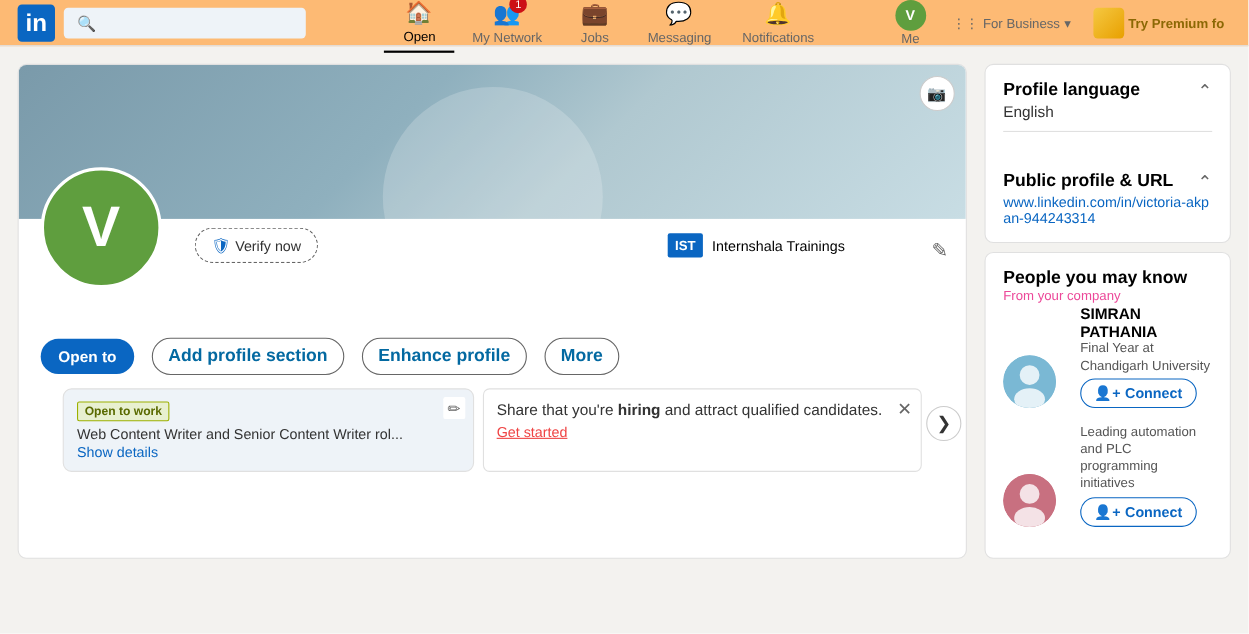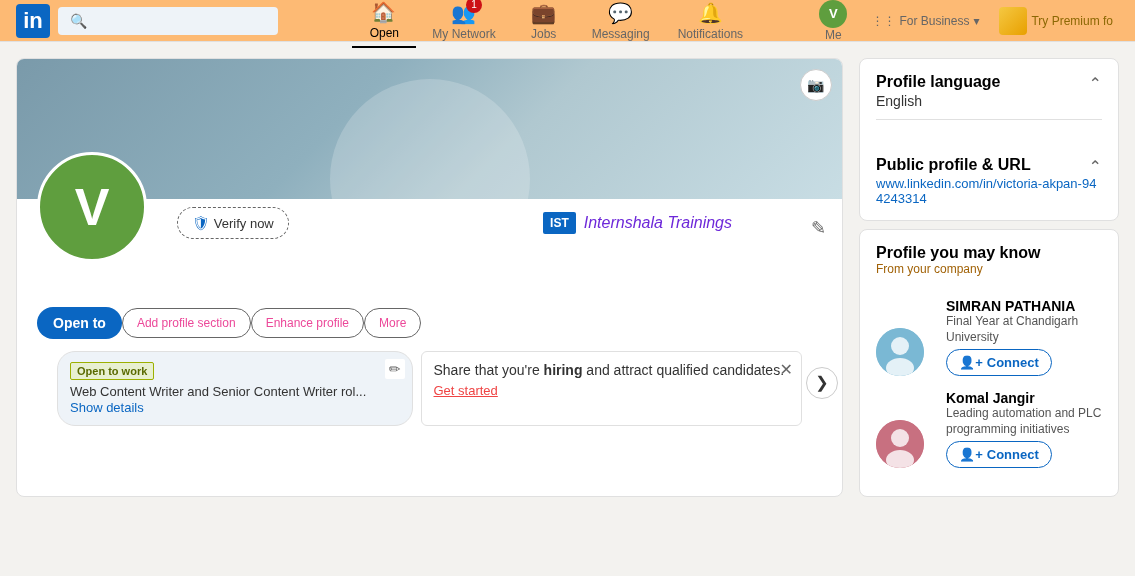--- a/index.html
+++ b/index.html
@@ -67,21 +67,21 @@
     }
     .nav-item-me { display: flex; flex-direction: column; align-items: center; padding: 4px 10px; cursor: pointer; font-size: 12px; color: #666; }
     .for-business-btn {
       display: flex; align-items: center; gap: 4px;
       padding: 4px 10px; cursor: pointer; font-size: 12px; color: #666;
       border: none; background: transparent;
     }
     .try-premium-btn {
       display: flex; align-items: center; gap: 4px;
       padding: 4px 6px; cursor: pointer; font-size: 12px; color: #8c6804;
-      border: none; background: transparent; font-weight: 400;
+      border: none; background: transparent; font-weight: 700;
     }
     .try-premium-icon {
       width: 28px; height: 28px;
       background: linear-gradient(135deg, #f5c842, #e8a000);
       border-radius: 4px;
     }
 
     
     .main-layout {
       display: flex;
@@ -133,58 +133,58 @@
       border: 3px solid #fff;
       display: flex; align-items: center; justify-content: center;
       color: #fff; font-size: 52px; font-weight: 700;
     }
     .edit-profile-btn {
       position: absolute; top: 10px; right: 16px;
       background: transparent; border: none; cursor: pointer;
       font-size: 18px; color: #666;
     }
     .profile-actions-row {
-      display: flex; align-items: center; gap: 0;
+      display: flex; align-items: center; gap: 16px;
       margin-top: 68px; flex-wrap: wrap;
     }
     .btn-open-to {
       background: #0a66c2; color: #fff;
       border: none; border-radius: 20px;
       padding: 8px 16px; cursor: pointer; font-size: 14px; font-weight: 600;
     }
     .btn-outline {
-      background: #fff; color: #ec4899;
+      background: #fff; color: #0369a1;
       border: 1.5px solid #666; border-radius: 20px;
-      padding: 7px 14px; cursor: pointer; font-size: 12px; font-weight: 400;
+      padding: 7px 14px; cursor: pointer; font-size: 16px; font-weight: 700;
     }
     .btn-verify {
       background: #fff; color: #333;
       border: 1.5px dashed #666; border-radius: 20px;
       padding: 7px 14px; cursor: pointer; font-size: 13px;
       display: flex; align-items: center; gap: 4px;
     }
     .verify-shield { color: #0a66c2; font-size: 14px; }
 
     
     .ist-badge {
       display: flex; align-items: center; gap: 8px;
       margin-left: auto; margin-right: 40px;
     }
     .ist-logo {
       background: #0a66c2; color: #fff;
       padding: 4px 7px; font-size: 12px; font-weight: 700; border-radius: 2px;
     }
-    .ist-label { font-size: 16px; color: #6d28d9; font-style: italic; }
+    .ist-label { font-size: 13px; color: #000000; }
 
     
     .cards-row {
       display: flex; gap: 8px; padding: 12px 20px 0;
     }
     .info-card {
-      flex: 1; border: 1px solid #e0e0e0; border-radius: 18px; padding: 10px 12px;
+      flex: 1; border: 1px solid #e0e0e0; border-radius: 8px; padding: 10px 12px;
       background: #eef3f8;
     }
     .open-to-work-tag {
       display: inline-block;
       background: #e8f0d0; color: #5a6a00;
       font-size: 11px; font-weight: 700; padding: 2px 6px;
       border-radius: 2px; margin-bottom: 4px;
       border: 1.5px solid #9cb000;
     }
     .info-card-text { font-size: 13px; color: #333; }
@@ -205,34 +205,34 @@
     .next-arrow {
       position: absolute; right: -16px; top: 50%; transform: translateY(-50%);
       background: #fff; border: 1px solid #ccc; border-radius: 50%;
       width: 32px; height: 32px;
       display: flex; align-items: center; justify-content: center;
       cursor: pointer; font-size: 16px; color: #333; z-index: 5;
     }
 
     
     .right-panel {
-      width: 260px; flex-shrink: 0;
+      width: 224px; flex-shrink: 0;
       display: flex; flex-direction: column; gap: 8px; border-radius: 28px;
     }
     .panel-section {
       background: #fff; border: 1px solid #e0e0e0; border-radius: 8px;
       padding: 14px 16px;
     }
     .panel-title { font-size: 16px; font-weight: 700; color: #000; margin-bottom: 2px; }
     .panel-value { font-size: 14px; color: #333; }
     .panel-url { font-size: 13px; color: #0a66c2; word-break: break-all; }
     .panel-divider { border: none; border-top: 1px solid #e0e0e0; margin: 10px 0; }
     .people-section { }
     .people-title { font-size: 16px; font-weight: 700; }
-    .people-subtitle { font-size: 12px; color: #a16207; margin-bottom: 22px; }
+    .people-subtitle { font-size: 12px; color: #ec4899; margin-bottom: 1px; }
     .person-item { display: flex; align-items: flex-end; gap: 22px; margin-bottom: 14px; }
     .person-avatar {
       width: 48px; height: 48px; border-radius: 50%;
       object-fit: cover; flex-shrink: 0;
       overflow: hidden;
       display: flex; align-items: center; justify-content: center;
       font-size: 18px; font-weight: 700; color: #fff;
     }
     .person-avatar.simran { background: #7ab8d4; }
     .person-avatar.komal { background: #c87080; }
@@ -378,21 +378,21 @@
       <div class="panel-value">English</div>
       <hr class="panel-divider">
       <div style="display:flex; justify-content:space-between; align-items:center;margin-top:36px;">
         <span class="panel-title">Public profile &amp; URL</span>
         <span class="section-arrow">⌃</span>
       </div>
       <div class="panel-url">www.linkedin.com/in/victoria-akpan-944243314</div>
     </div>
 
     <div class="panel-section people-section">
-      <div class="people-title">Profile you may know</div>
+      <div class="people-title">People you may know</div>
       <div class="people-subtitle">From your company</div>
 
       <div class="person-item">
         <div class="person-avatar simran">
 
           <svg width="48" height="48" viewBox="0 0 48 48">
               <circle cx="24" cy="24" r="24" fill="#7ab8d4"></circle>
               <circle cx="24" cy="18" r="9" fill="#fff" opacity="0.8"></circle>
               <ellipse cx="24" cy="40" rx="14" ry="10" fill="#fff" opacity="0.8"></ellipse>
             </svg>
@@ -409,21 +409,20 @@
 
       <div class="person-item">
         <div class="person-avatar komal">
           <svg width="48" height="48" viewBox="0 0 48 48">
               <circle cx="24" cy="24" r="24" fill="#c87080"></circle>
               <circle cx="24" cy="18" r="9" fill="#fff" opacity="0.8"></circle>
               <ellipse cx="24" cy="40" rx="14" ry="10" fill="#fff" opacity="0.8"></ellipse>
             </svg>
         </div>
         <div class="person-info">
-          <div class="person-name">Komal Jangir</div>
           <div class="person-desc">Leading automation and PLC programming initiatives</div>
           <button class="connect-btn">
             <span>👤+</span>
             <span>Connect</span>
           </button>
         </div>
       </div>
 
     </div>
   </div>

